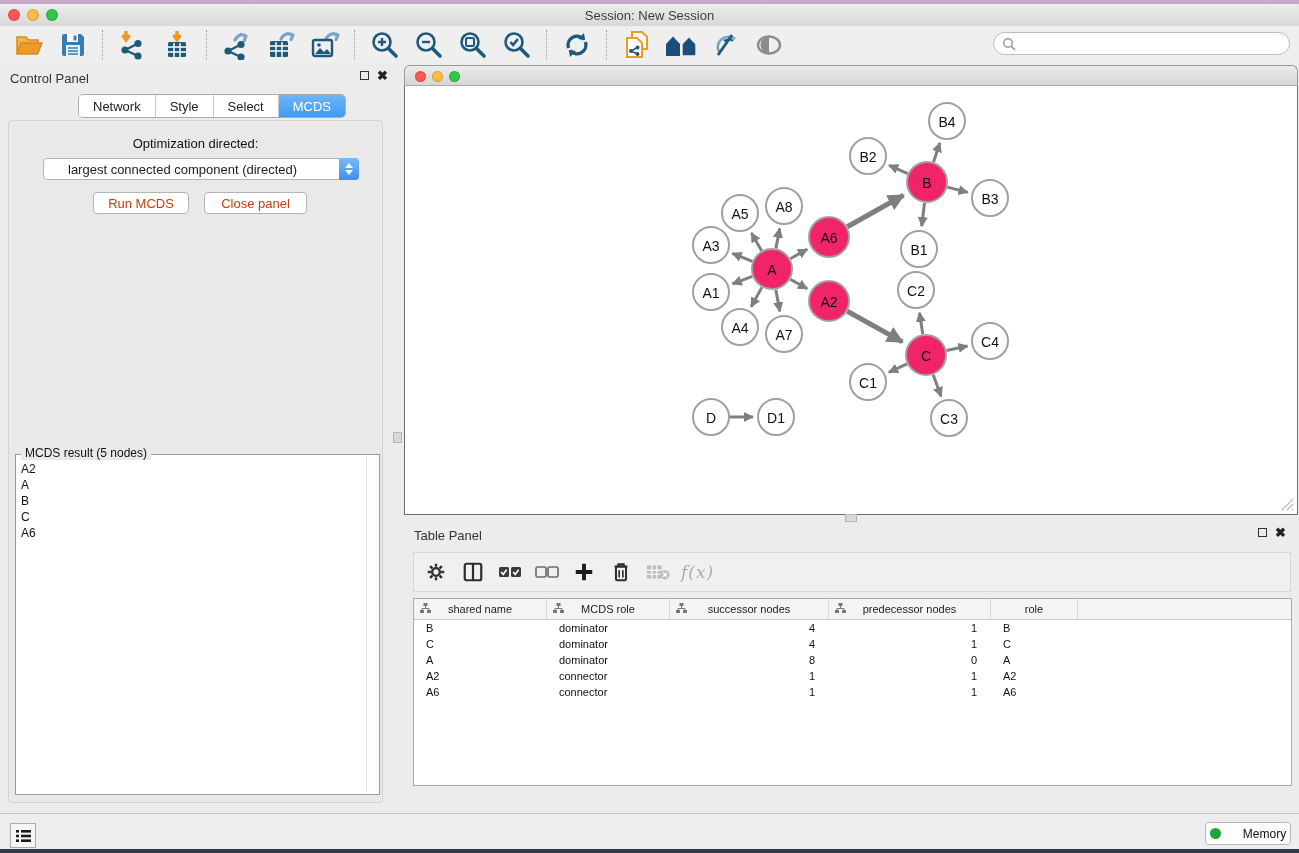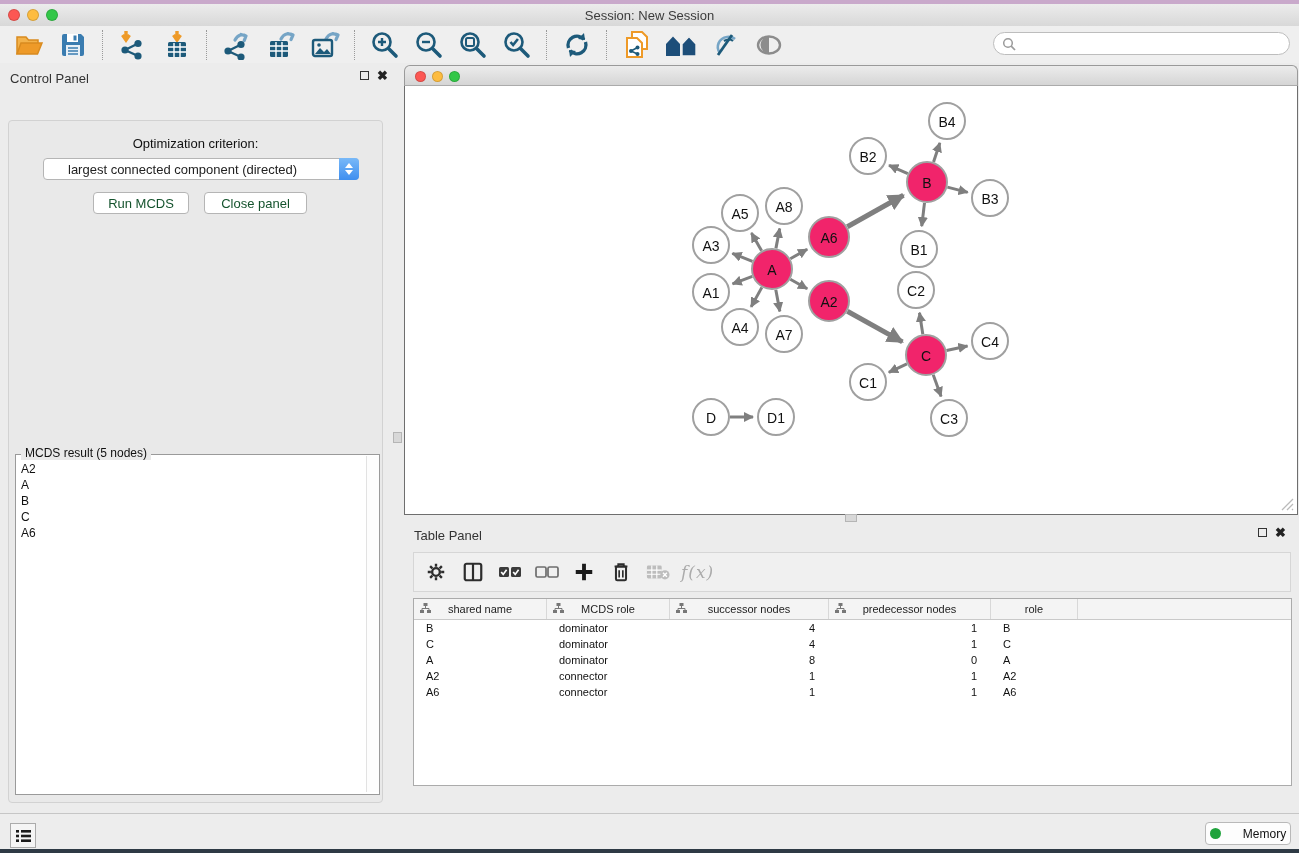--- a/index.html
+++ b/index.html
@@ -42,21 +42,21 @@
   .seg.active{background:linear-gradient(#6FB5F7,#3E9BF4);color:#fff;border-color:#3E9BF4}
   #cp-panel{left:8px;top:57px;width:375px;height:683px;background:#E9E9E9;border:1px solid #D2D2D2;border-radius:4px;box-sizing:border-box}
   #opt-label{left:0;right:0;top:15px;text-align:center;font-size:13px;color:#111}
   #combo{left:34px;top:37px;width:316px;height:22px;background:#fff;border:1px solid #B5B5B5;border-radius:4px;
     display:flex;align-items:center;box-sizing:border-box}
   #combo .val{flex:1;font-size:13px;padding-left:24px;white-space:nowrap;overflow:hidden}
   #combo .step{width:20px;height:22px;margin:-1px -1px -1px 0;border-radius:0 4px 4px 0;
     background:linear-gradient(#79B9F8,#3E8EEF);display:flex;flex-direction:column;align-items:center;justify-content:center;gap:2px}
   .chev{width:0;height:0;border-left:4px solid transparent;border-right:4px solid transparent}
   .chev.up{border-bottom:5px solid #fff}.chev.dn{border-top:5px solid #fff}
-  .btn{background:#fff;border:1px solid #B5B5B5;border-radius:4px;font-size:13px;color:#14532d;
+  .btn{background:#fff;border:1px solid #B5B5B5;border-radius:4px;font-size:13px;color:#c2410c;
     display:flex;align-items:center;justify-content:center;box-sizing:border-box}
   #run-btn{left:84px;top:71px;width:96px;height:22px}
   #close-btn{left:195px;top:71px;width:103px;height:22px}
   #result-group{left:6px;top:333px;width:365px;height:341px;border:1px solid #9a9a9a;background:#fff;box-sizing:border-box}
   #result-title{left:12px;top:325px;background:#E9E9E9;padding:0 4px;font-size:12px;color:#111}
   #result-list{left:8px;top:340px;width:348px;height:326px;font-size:12px;color:#111;overflow:hidden}
   #result-list .li{line-height:16px;padding-left:4px}
   #result-scroll{left:357px;top:335px;width:12px;height:336px;border-left:1px solid #E2E2E2;background:#FDFDFD}
 
   
@@ -260,23 +260,29 @@
   </div>
 </div>
 
 <div id="main" class="abs">
 
   <div id="cp-title" class="abs">Control Panel</div>
   <div id="cp-ctl" class="abs win-ctl">
     <span class="float-ico"></span>
     <span class="close-ico">✖</span>
   </div>
+  <div id="cp-tabs" class="abs">
+    <div class="seg">Network</div>
+    <div class="seg">Style</div>
+    <div class="seg">Select</div>
+    <div class="seg active">MCDS</div>
+  </div>
 
   <div id="cp-panel" class="abs">
-    <div id="opt-label" class="abs">Optimization criterion:</div>
+    <div id="opt-label" class="abs">Optimization directed:</div>
     <div id="combo" class="abs">
       <span class="val">largest connected component (directed)</span>
       <span class="step">
           <span class="chev up"></span>
           <span class="chev dn"></span>
         </span>
     </div>
     <div id="run-btn" class="abs btn">Run MCDS</div>
     <div id="close-btn" class="abs btn">Close panel</div>
 

